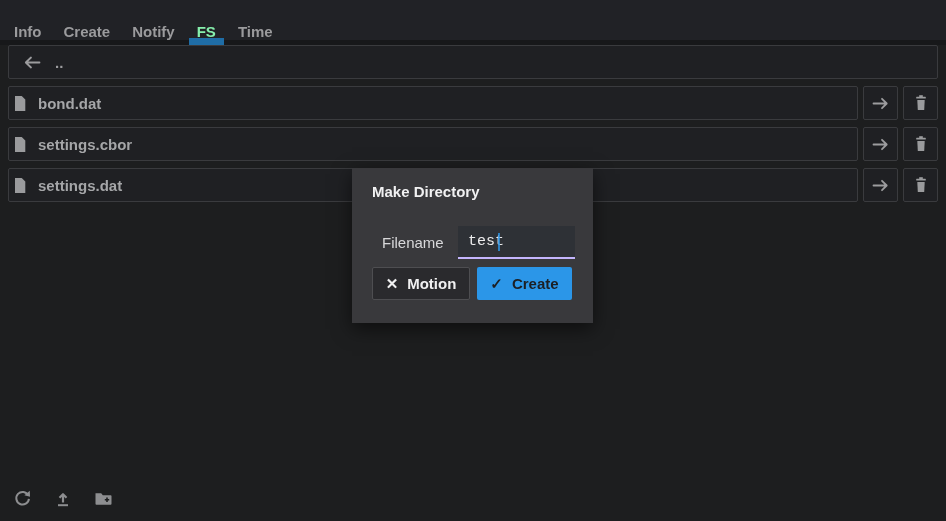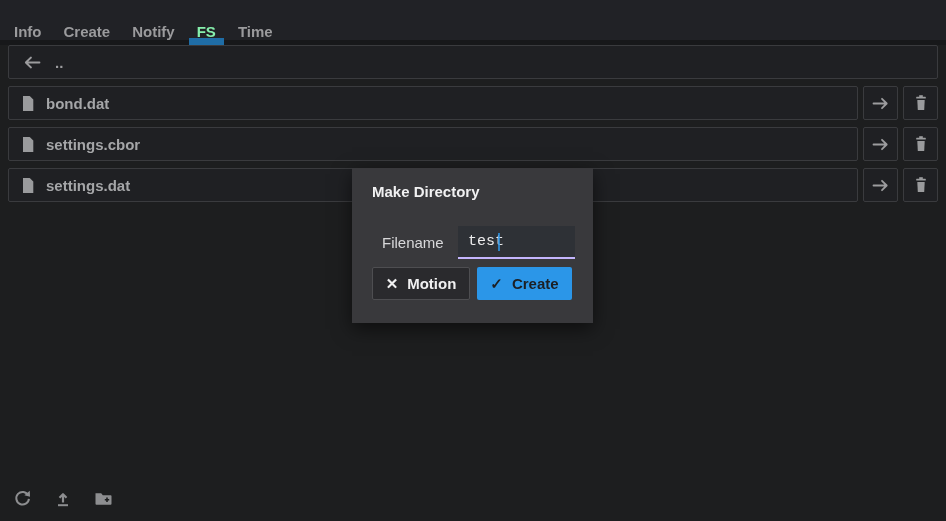--- a/index.html
+++ b/index.html
@@ -25,21 +25,21 @@
   .nav-strip { height:5px; background:#17181a; }
   
   .content { padding:0 8px; }
   .row-box {
     border:1px solid #3a3b3e; background:#1f2023; border-radius:2px;
     height:34px; display:flex; align-items:center;
   }
   .parent-row { margin-bottom:7px; padding:0 13px; gap:13px; cursor:pointer; }
   .parent-label { color:#9c9c9e; font-size:15px; font-weight:700; }
   .file-line { display:flex; gap:5px; margin-bottom:7px; }
-  .file-box { flex:1; padding:0 12px; gap:11px; cursor:pointer; }
+  .file-box { flex:1; padding:0 4px; gap:11px; cursor:pointer; }
   .file-name { color:#a5a6a8; font-size:15px; font-weight:700; }
   .icon-btn {
     width:35px; height:34px; border:1px solid #3a3b3e; background:#1f2023;
     border-radius:2px; display:flex; align-items:center; justify-content:center;
     cursor:pointer; padding:0;
   }
   
   .bottom-toolbar {
     position:absolute; left:13px; bottom:13px; display:flex; gap:22px; align-items:center;
   }

